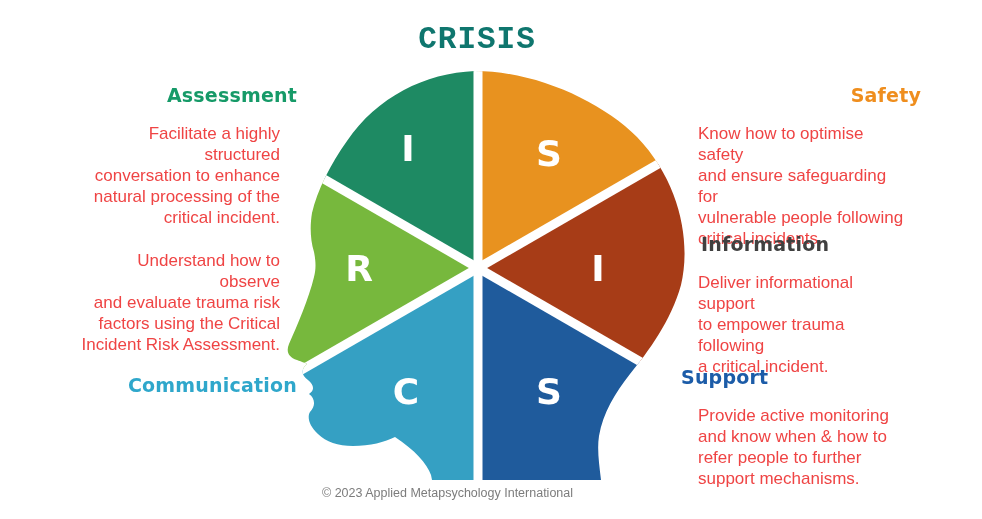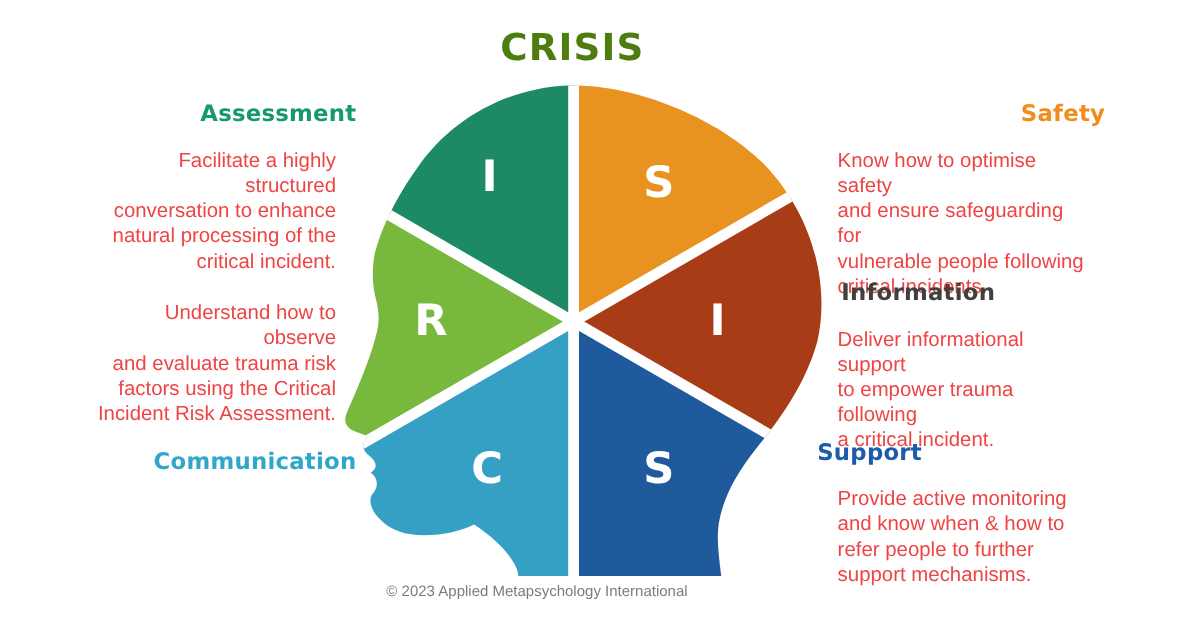--- a/index.html
+++ b/index.html
@@ -36,21 +36,21 @@
   .footer{
     position:absolute;left:0;top:486px;width:895px;text-align:center;
     font-size:12.5px;color:#7c7c7c;
   }
 </style>
 </head>
 <body>
 
 <div class="canvas">
 
-  <div class="title" style="color: #4d7c0f;">CRISIS</div>
+  <div class="title" style="color: #0f766e; font-family: Liberation Mono, monospace;">CRISIS</div>
 
   <div class="block left pos-integration">
     <h3 style="color: rgb(22, 154, 104);">Assessment</h3>
     <p>Facilitate a highly structured
 conversation to enhance
 natural processing of the
 critical incident.</p>
   </div>
 
   <div class="block left pos-risk">

